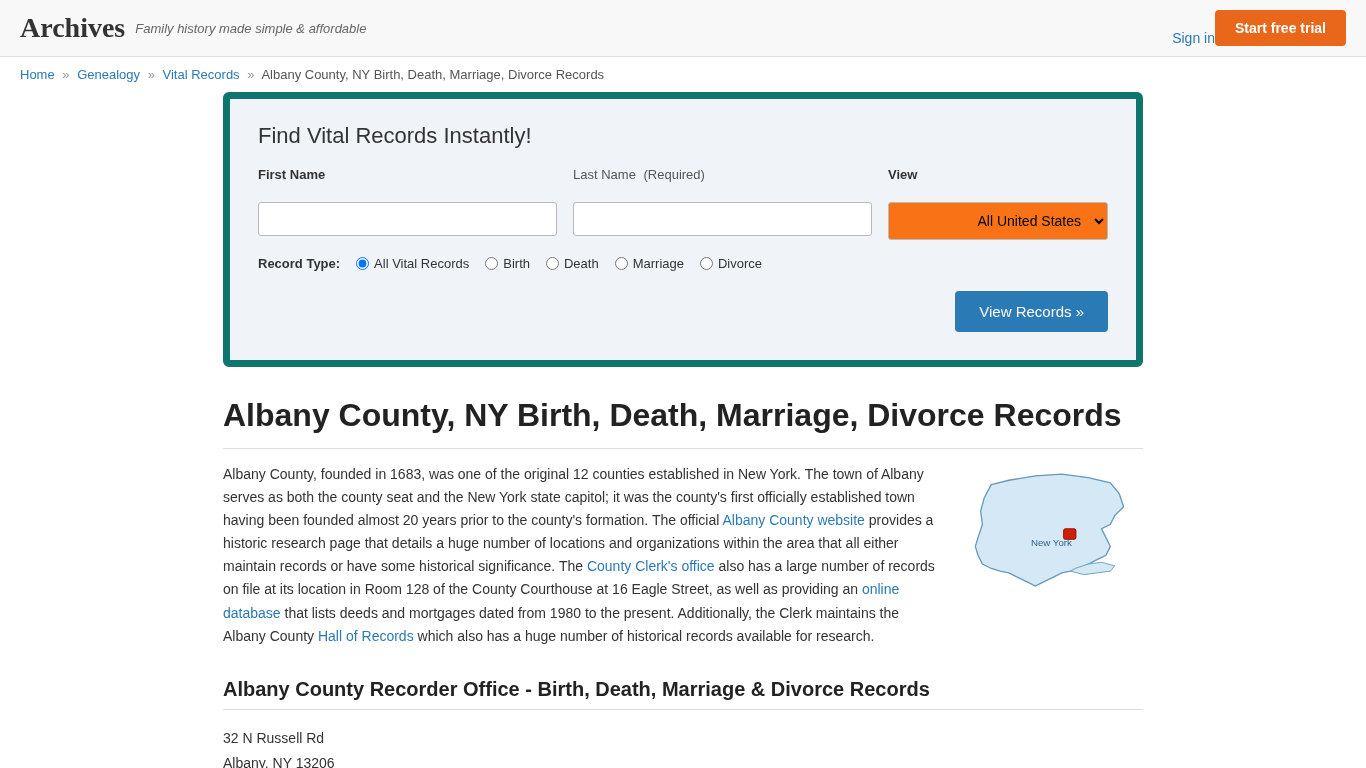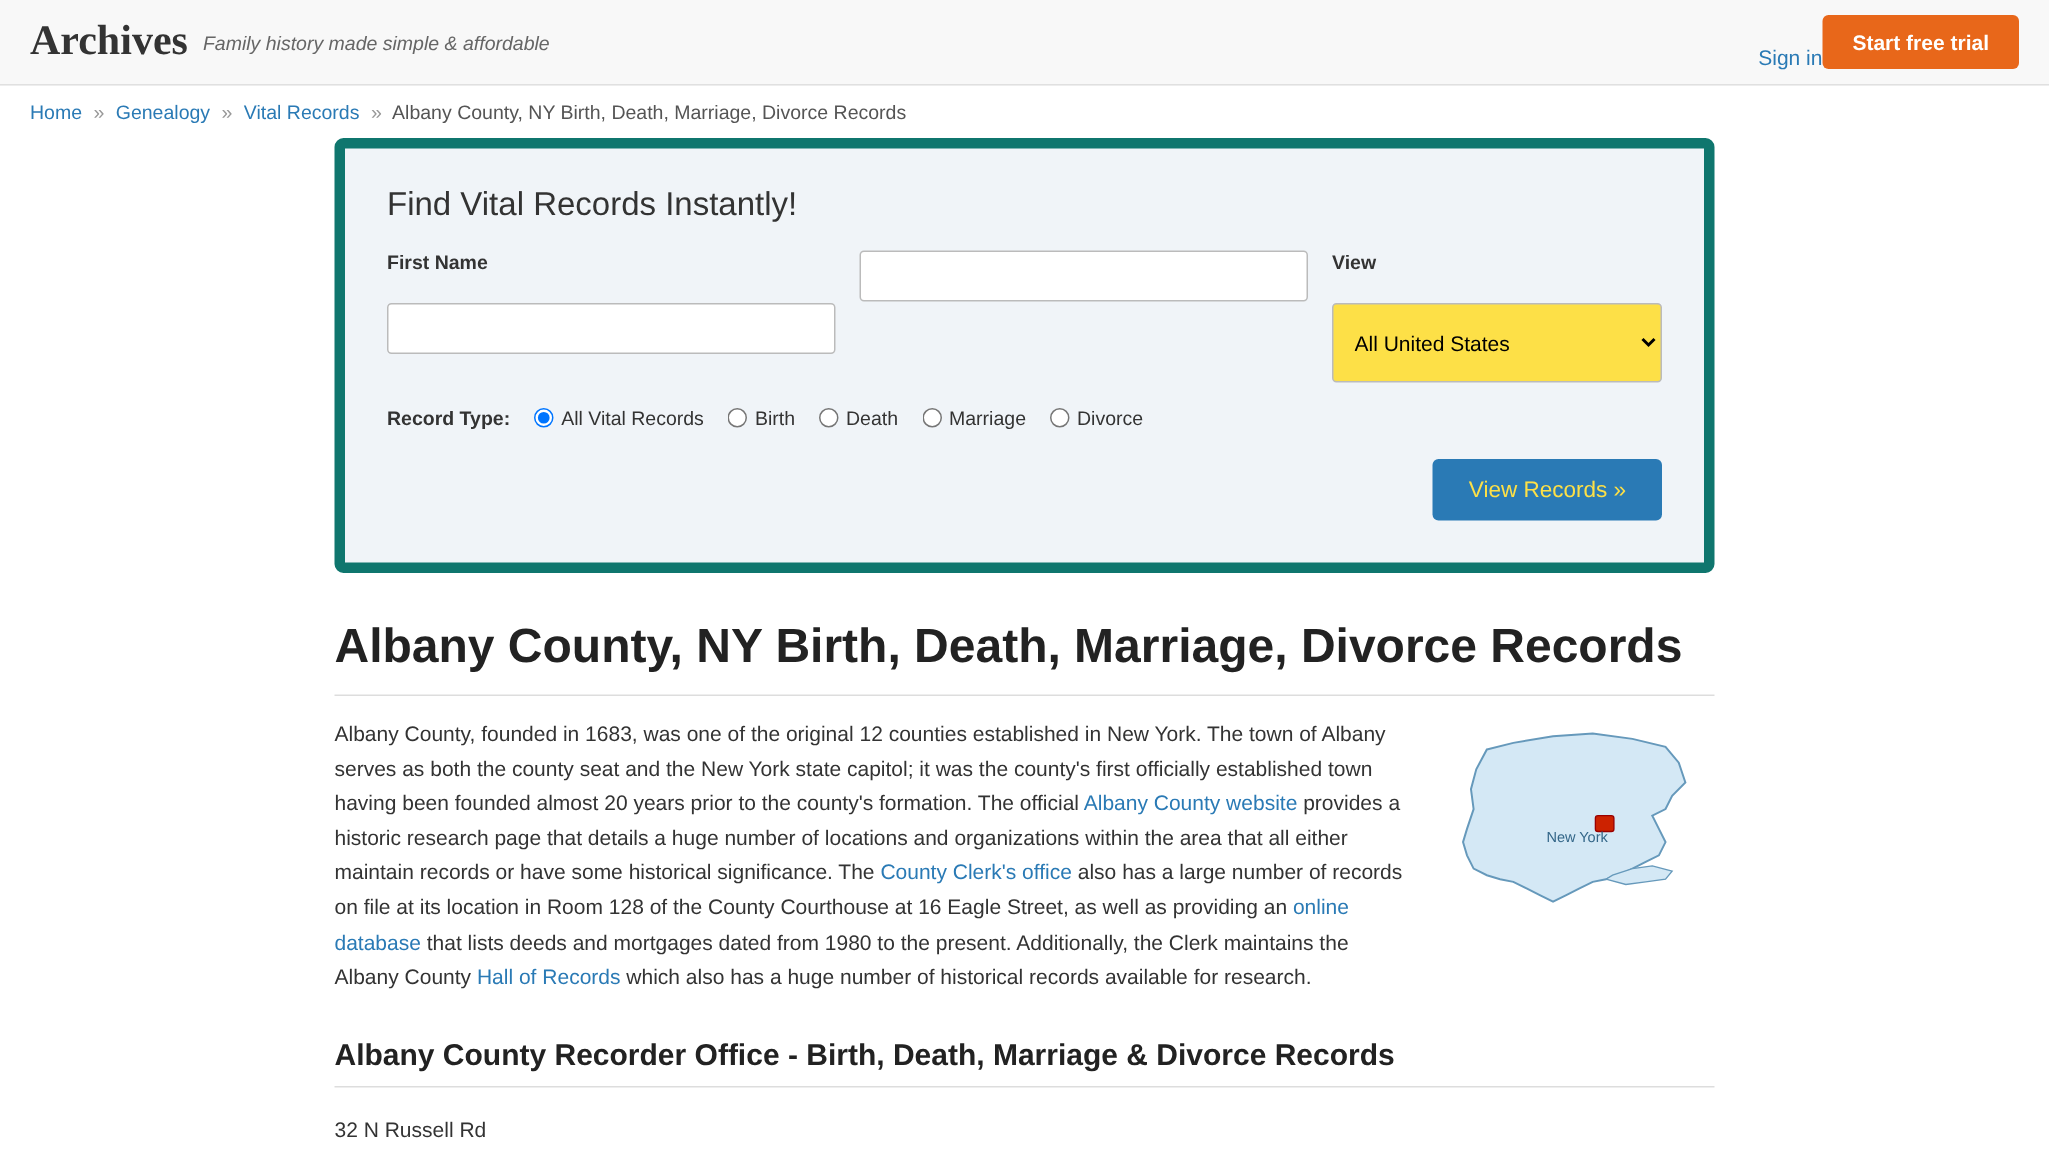--- a/index.html
+++ b/index.html
@@ -116,23 +116,24 @@
       background: #fff;
     }
     .first-name-group { flex: 1; }
     .last-name-group { flex: 1; }
     .state-group { flex: 0 0 220px; }
     .state-group select {
       border: 1px solid #bbb;
       border-radius: 3px;
       padding: 8px 10px;
       font-size: 14px;
-      background: #fde047;
+      background: #f97316;
       width: 100%;
-      height: 53px;
+      height: 38px;
+      text-align: right;
     }
 
     
     .record-type-row {
       display: flex;
       align-items: center;
       gap: 16px;
       margin-bottom: 20px;
       flex-wrap: wrap;
     }
@@ -158,21 +159,21 @@
       cursor: pointer;
     }
 
     
     .btn-row {
       display: flex;
       justify-content: flex-end;
     }
     .view-records-btn {
       background: #2a7ab5;
-      color: #fde047;
+      color: #ffffff;
       border: none;
       padding: 12px 24px;
       font-size: 15px;
       border-radius: 4px;
       cursor: pointer;
       margin-left: 28px;
     }
 
     
     .page-title {
@@ -261,20 +262,24 @@
 <div class="main-content">
 
   <div class="search-box">
     <h2>Find Vital Records Instantly!</h2>
     <div class="form-row">
       <div class="form-group first-name-group">
         <label>First Name</label>
         <input type="text" style="">
       </div>
       <div class="form-group last-name-group">
+        <label>
+          <span>Last Name</span>
+          <span style="font-weight:normal;color:#555;margin-left:4px;">(Required)</span>
+        </label>
         <input type="text" style="">
       </div>
       <div class="form-group state-group">
         <label>View</label>
         <select>
           <option>All United States</option>
           <option>Alabama</option>
           <option>Alaska</option>
           <option>New York</option>
         </select>

